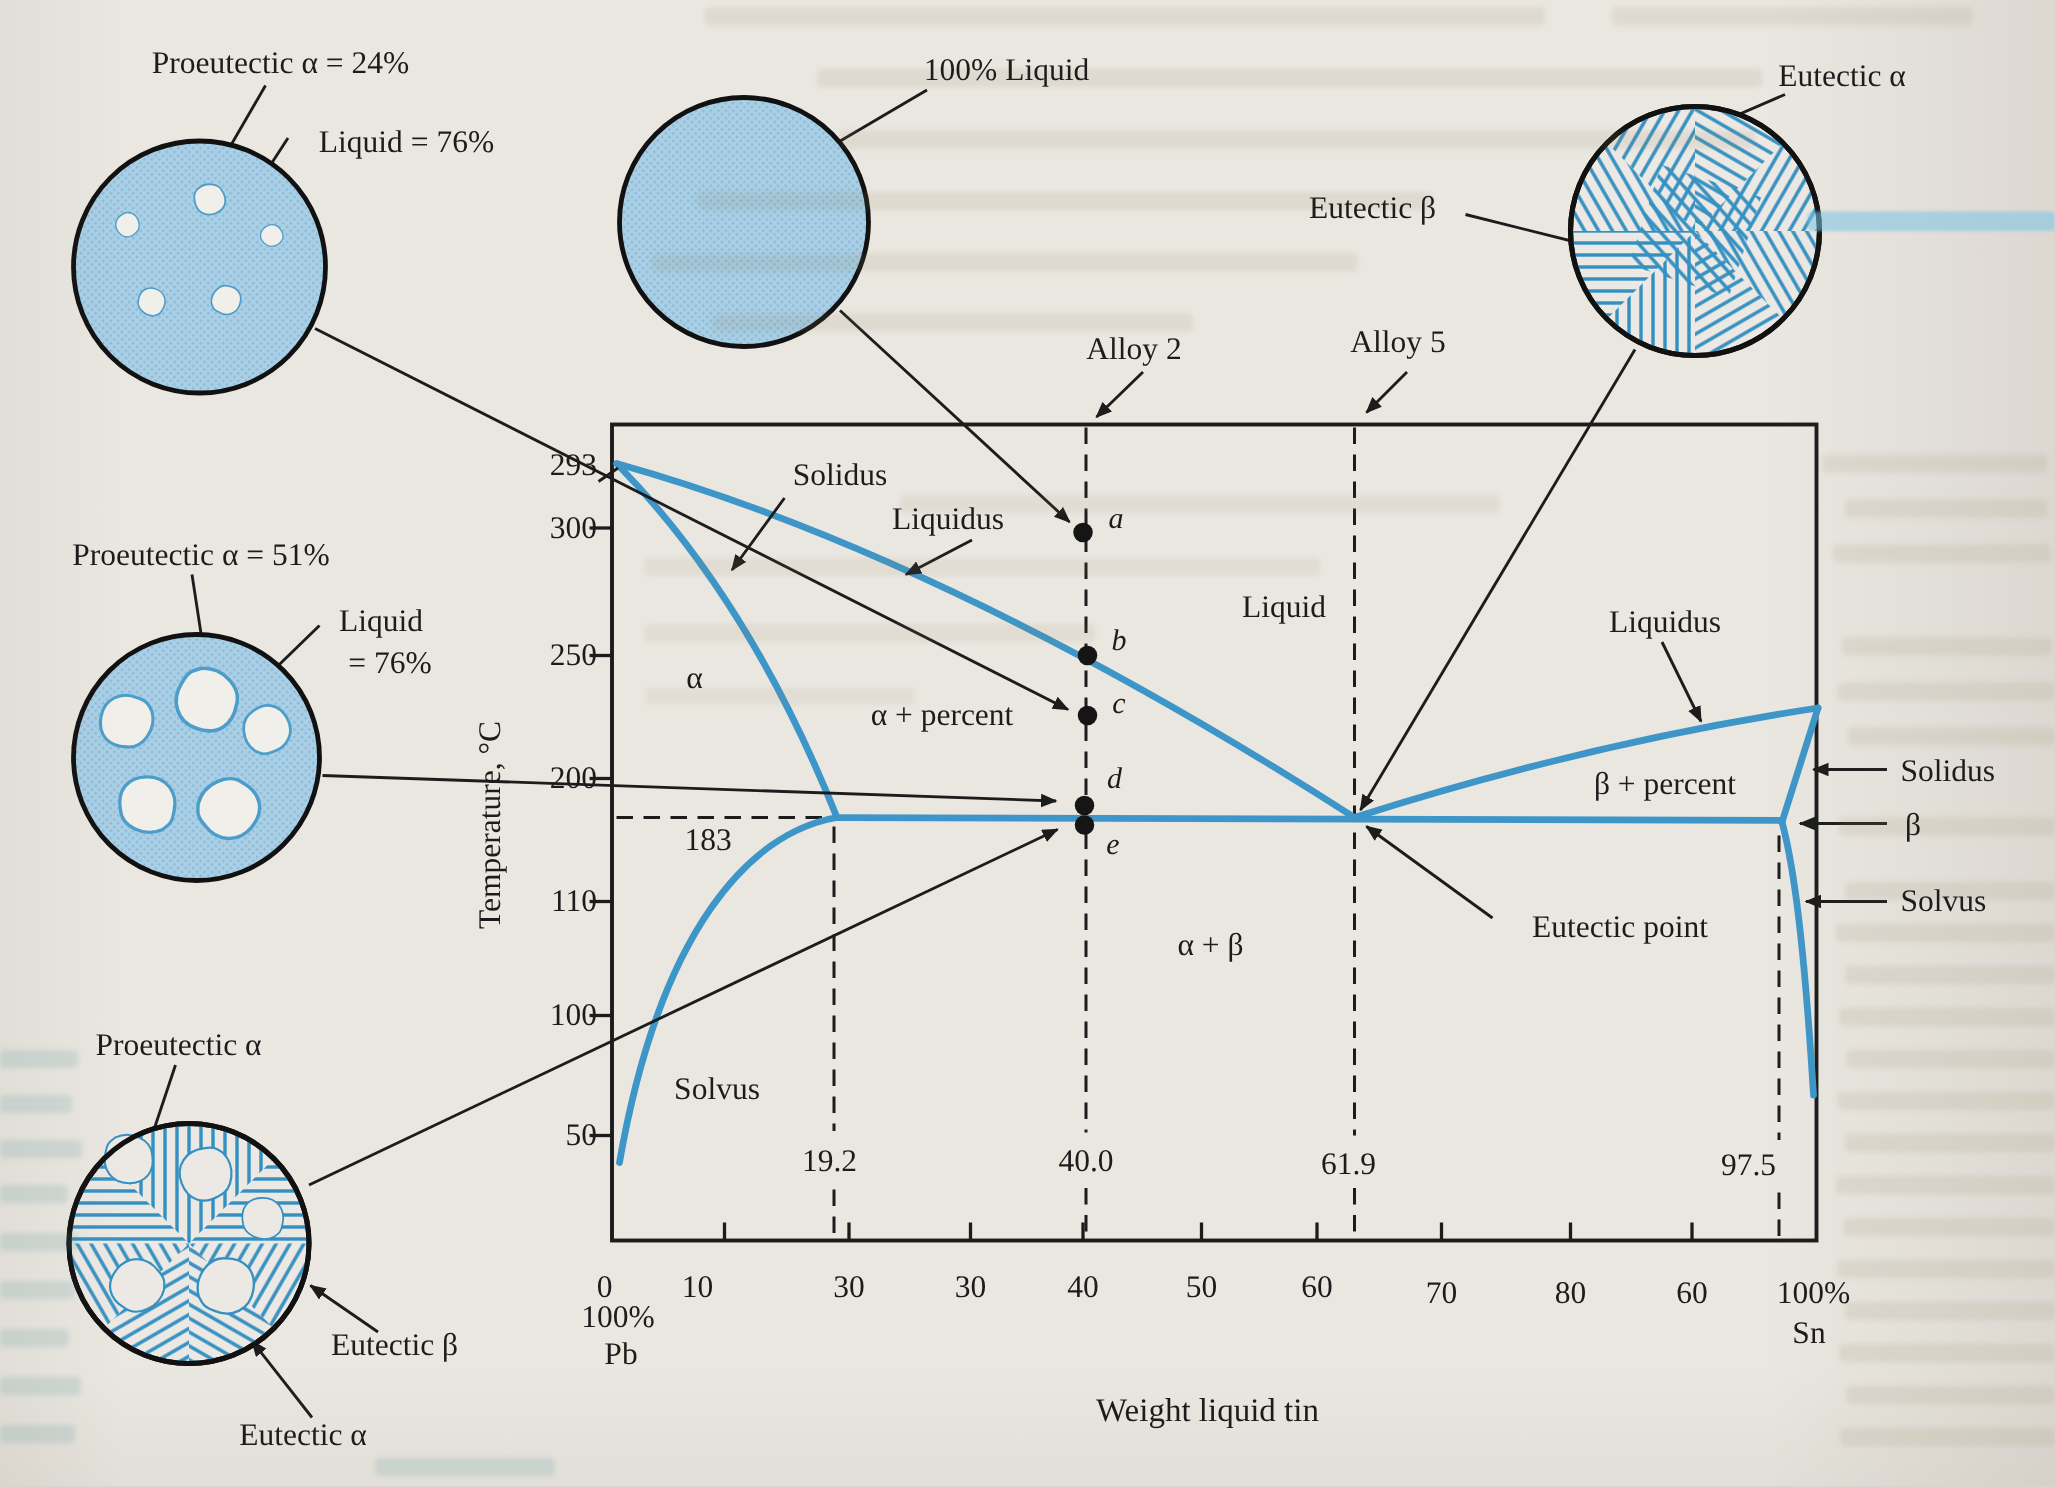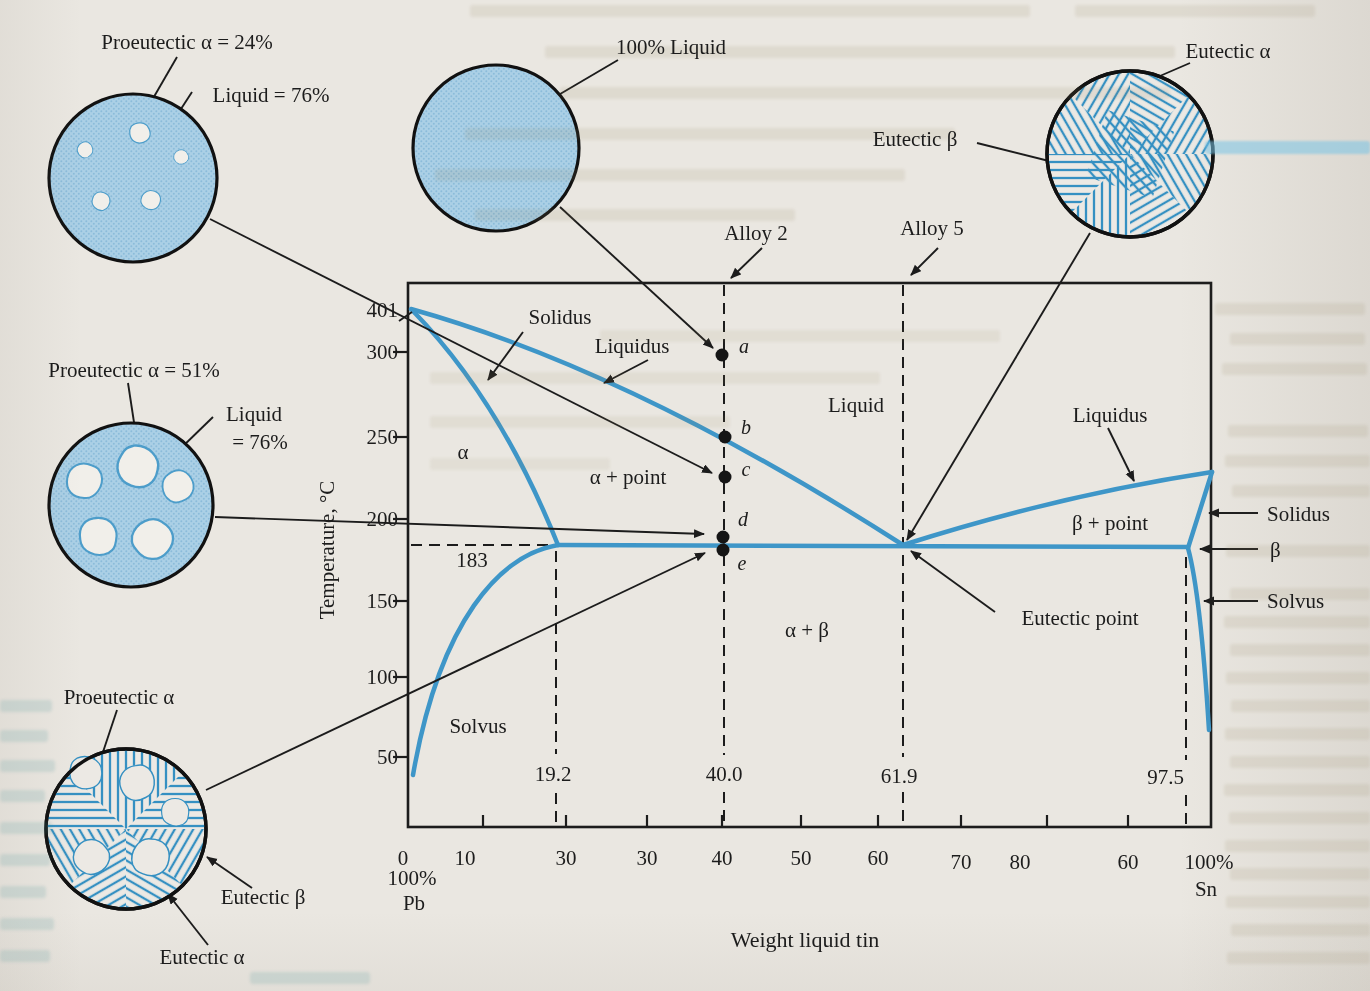--- a/index.html
+++ b/index.html
@@ -270,59 +270,59 @@
   <div class="lbl" style="left:202px;top:957px">Eutectic α</div>
 
   <div class="lbl" style="left:756px;top:233px">Alloy 2</div>
   <div class="lbl" style="left:932px;top:228px">Alloy 5</div>
 
   <div class="lbl" style="left:560px;top:317px">Solidus</div>
   <div class="lbl" style="left:632px;top:346px">Liquidus</div>
   <div class="lbl" style="left:856px;top:405px">Liquid</div>
   <div class="lbl" style="left:1110px;top:415px">Liquidus</div>
   <div class="lbl" style="left:463px;top:452px">α</div>
-  <div class="lbl" style="left:628px;top:477px">α + point</div>
-  <div class="lbl" style="left:1110px;top:523px">β + point</div>
+  <div class="lbl" style="left:628px;top:477px">α + percent</div>
+  <div class="lbl" style="left:1110px;top:523px">β + percent</div>
   <div class="lbl" style="left:807px;top:630px">α + β</div>
   <div class="lbl" style="left:478px;top:726px">Solvus</div>
   <div class="lbl left" style="left:1267px;top:514px">Solidus</div>
   <div class="lbl left" style="left:1270px;top:550px">β</div>
   <div class="lbl left" style="left:1267px;top:601px">Solvus</div>
   <div class="lbl" style="left:1080px;top:618px">Eutectic point</div>
 
   <div class="lbl it" style="left:744px;top:346px">a</div>
   <div class="lbl it" style="left:746px;top:427px">b</div>
   <div class="lbl it" style="left:746px;top:469px">c</div>
   <div class="lbl it" style="left:743px;top:519px">d</div>
   <div class="lbl it" style="left:742px;top:563px">e</div>
 
   <div class="lbl rot" style="left:327px;top:550px">Temperature, °C</div>
-  <div class="lbl right" style="left:398px;top:310px">401</div>
+  <div class="lbl right" style="left:398px;top:310px">293</div>
   <div class="lbl" style="left:472px;top:560px">183</div>
   <div class="lbl right" style="left:398px;top:352px">300</div>
   <div class="lbl right" style="left:398px;top:437px">250</div>
   <div class="lbl right" style="left:398px;top:519px">200</div>
-  <div class="lbl right" style="left:398px;top:601px">150</div>
+  <div class="lbl right" style="left:398px;top:601px">110</div>
   <div class="lbl right" style="left:398px;top:677px">100</div>
   <div class="lbl right" style="left:398px;top:757px">50</div>
 
   <div class="lbl" style="left:553px;top:774px">19.2</div>
   <div class="lbl" style="left:724px;top:774px">40.0</div>
   <div class="lbl" style="left:899px;top:776px">61.9</div>
   <div class="lbl right" style="left:1184px;top:777px">97.5</div>
 
   <div class="lbl" style="left:403px;top:858px">0</div>
   <div class="lbl" style="left:465px;top:858px">10</div>
   <div class="lbl" style="left:566px;top:858px">30</div>
   <div class="lbl" style="left:647px;top:858px">30</div>
   <div class="lbl" style="left:722px;top:858px">40</div>
   <div class="lbl" style="left:801px;top:858px">50</div>
   <div class="lbl" style="left:878px;top:858px">60</div>
   <div class="lbl" style="left:961px;top:862px">70</div>
-  <div class="lbl" style="left:1020px;top:862px">80</div>
+  <div class="lbl" style="left:1047px;top:862px">80</div>
   <div class="lbl" style="left:1128px;top:862px">60</div>
   <div class="lbl" style="left:1209px;top:862px">100%</div>
   <div class="lbl" style="left:412px;top:878px">100%</div>
   <div class="lbl" style="left:414px;top:903px">Pb</div>
   <div class="lbl" style="left:1206px;top:889px">Sn</div>
   <div class="lbl" style="left:805px;top:940px;font-size:22px">Weight liquid tin</div>
 
 </div>
 
 </body></html>

